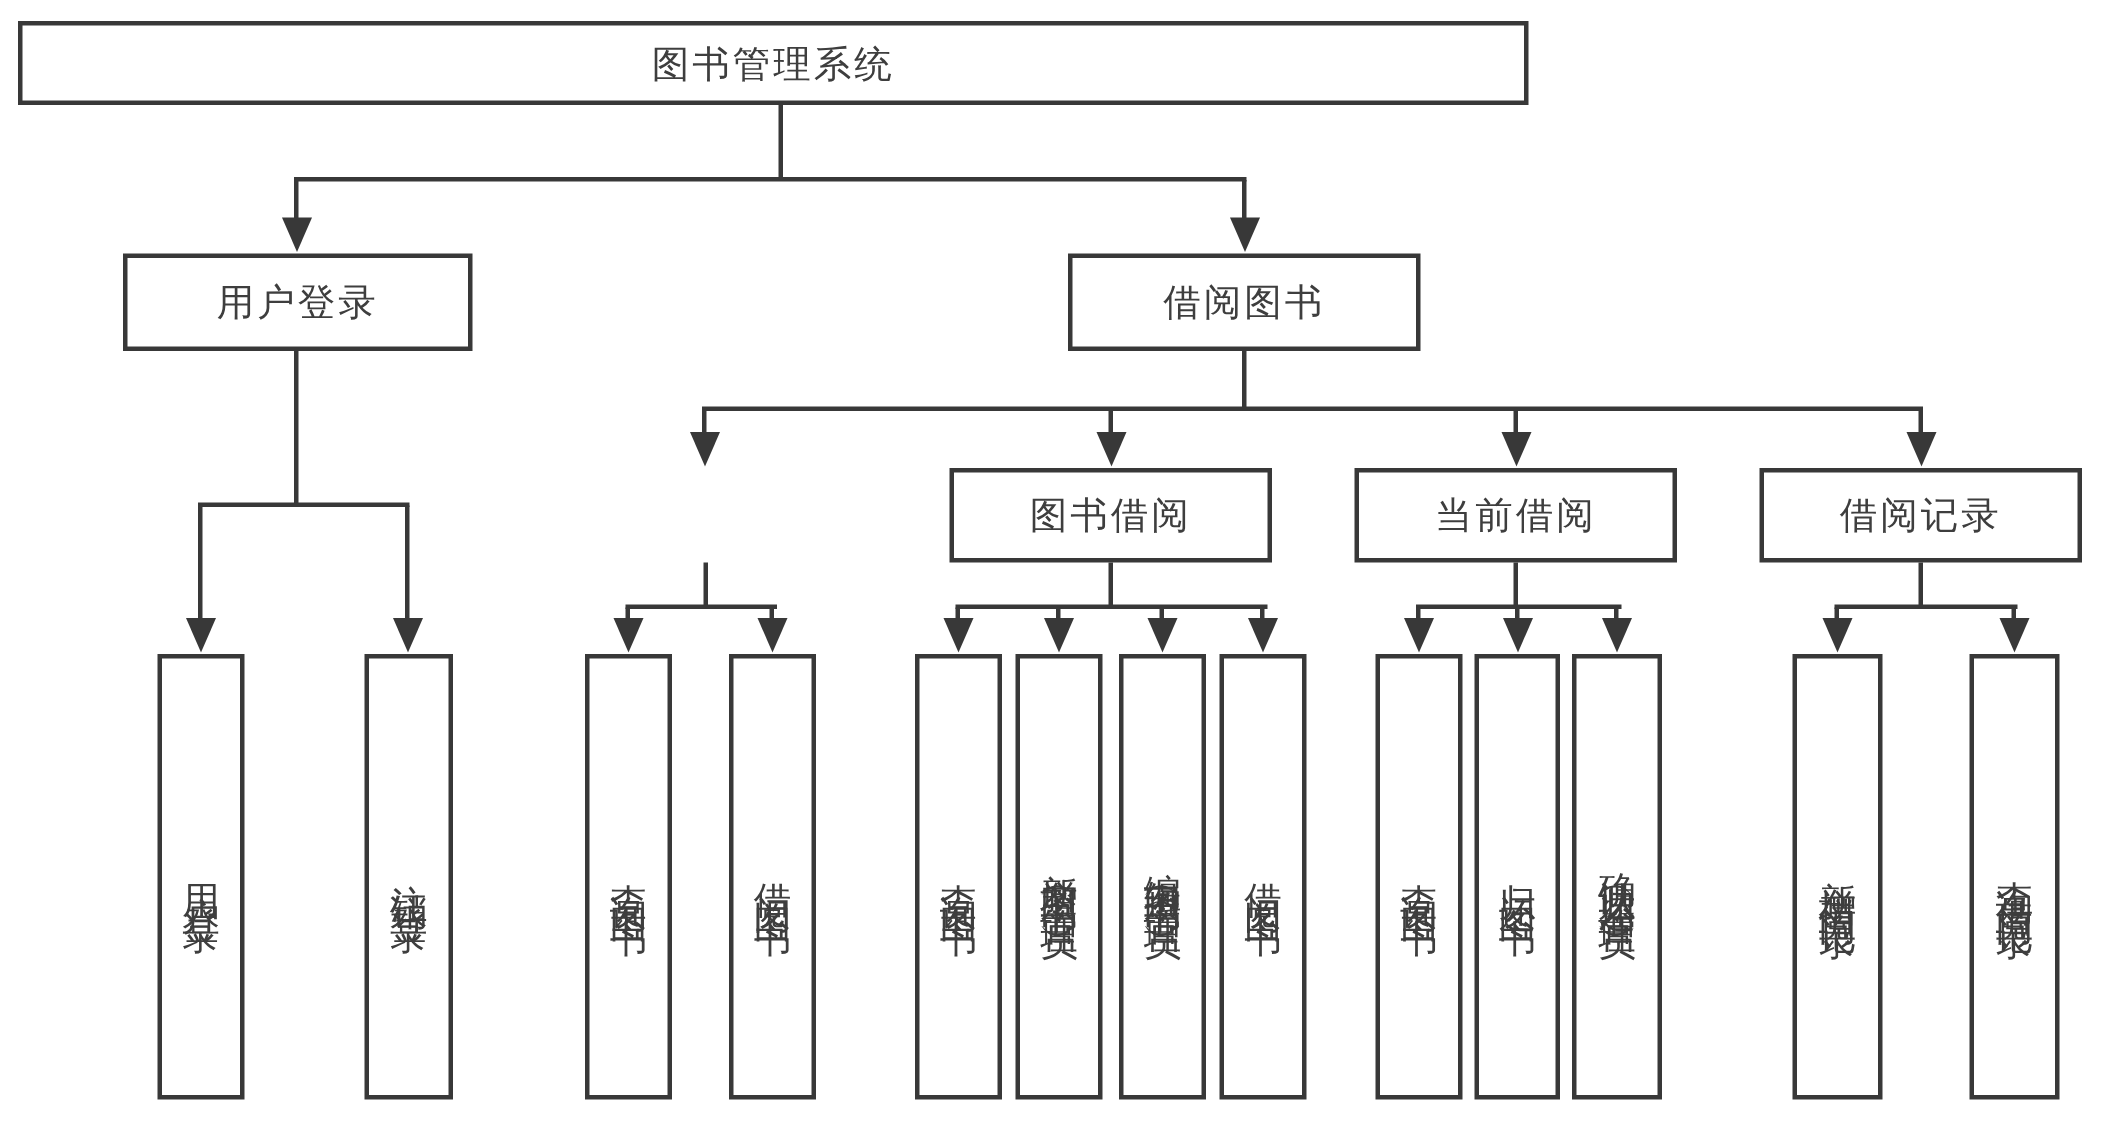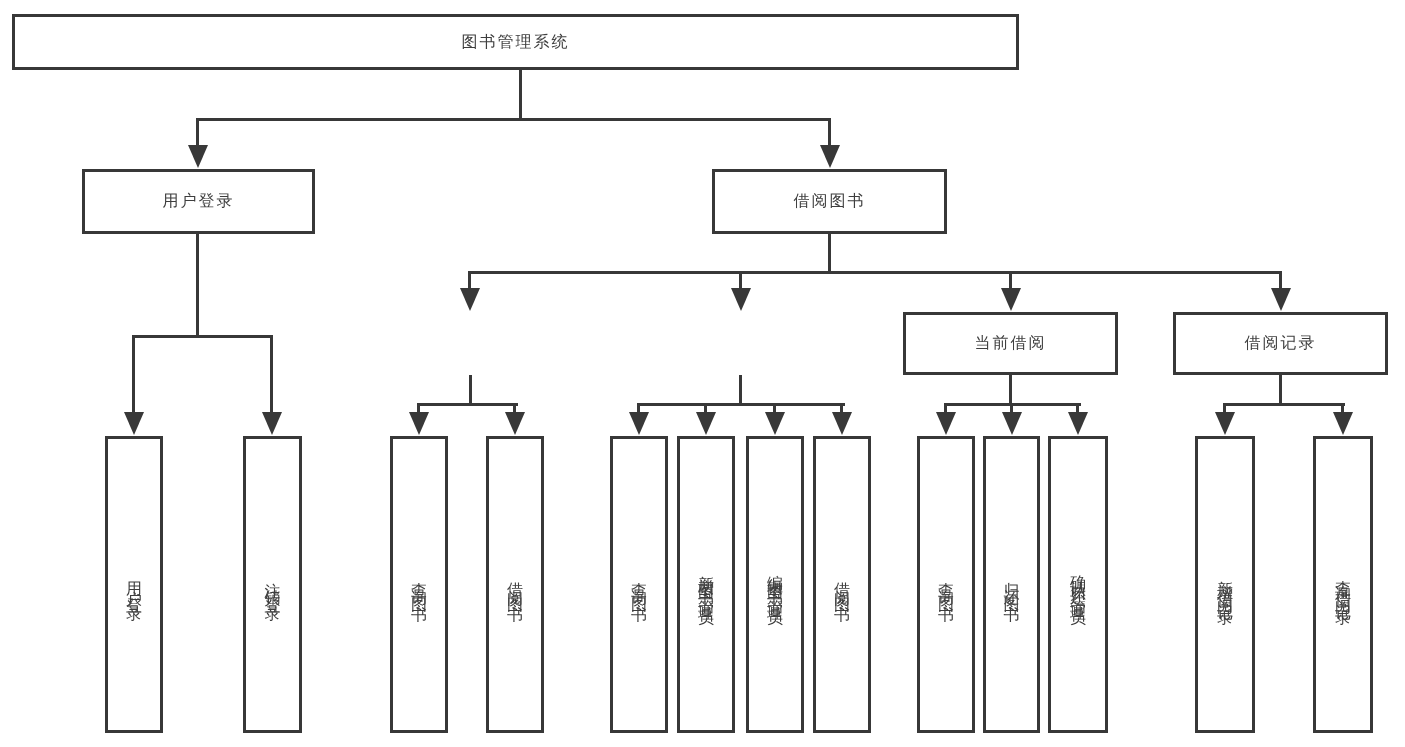--- a/index.html
+++ b/index.html
@@ -19,21 +19,21 @@
   }
   .box{
     position:absolute;
     box-sizing:border-box;
     border:3px solid var(--line);
     background:#ffffff;
     display:flex;
     align-items:center;
     justify-content:center;
     color:var(--text);
-    font-size:16px;
+    font-size:25px;
   }
   .box .hlabel{
     letter-spacing:2px;
     white-space:nowrap;
   }
   .box .vlabel{
     writing-mode:vertical-rl;
     text-orientation:mixed;
     letter-spacing:8px;
     line-height:1;
@@ -93,20 +93,23 @@
   <div class="hl" style="left:468px;top:271px;width:814px;"></div>
   <div class="vl" style="left:468px;top:273px;height:16px;"></div>
   <div class="arrow" style="left:460px;top:288px;"></div>
   <div class="vl" style="left:739px;top:273px;height:16px;"></div>
   <div class="arrow" style="left:731px;top:288px;"></div>
   <div class="vl" style="left:1009px;top:273px;height:16px;"></div>
   <div class="arrow" style="left:1001px;top:288px;"></div>
   <div class="vl" style="left:1279px;top:273px;height:16px;"></div>
   <div class="arrow" style="left:1271px;top:288px;"></div>
 
+  <div class="box" style="left:633px;top:312px;width:215px;height:63px;">
+    <span class="hlabel">图书借阅</span>
+  </div>
   <div class="box" style="left:903px;top:312px;width:215px;height:63px;">
     <span class="hlabel">当前借阅</span>
   </div>
   <div class="box" style="left:1173px;top:312px;width:215px;height:63px;">
     <span class="hlabel">借阅记录</span>
   </div>
 
   <div class="vl" style="left:469px;top:375px;height:30px;"></div>
   <div class="hl" style="left:417px;top:403px;width:101px;"></div>
   <div class="vl" style="left:417px;top:405px;height:9px;"></div>

